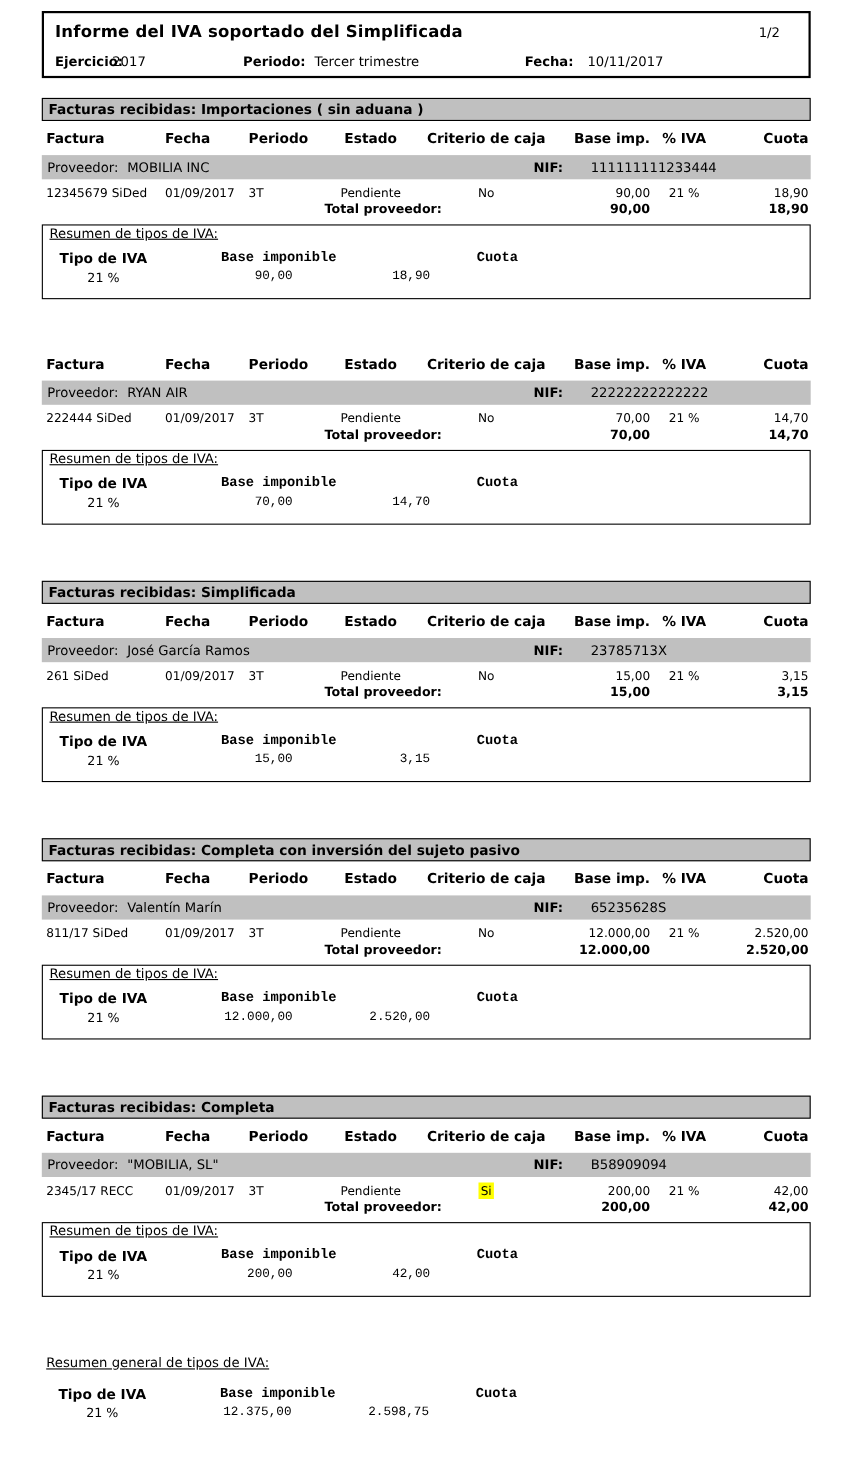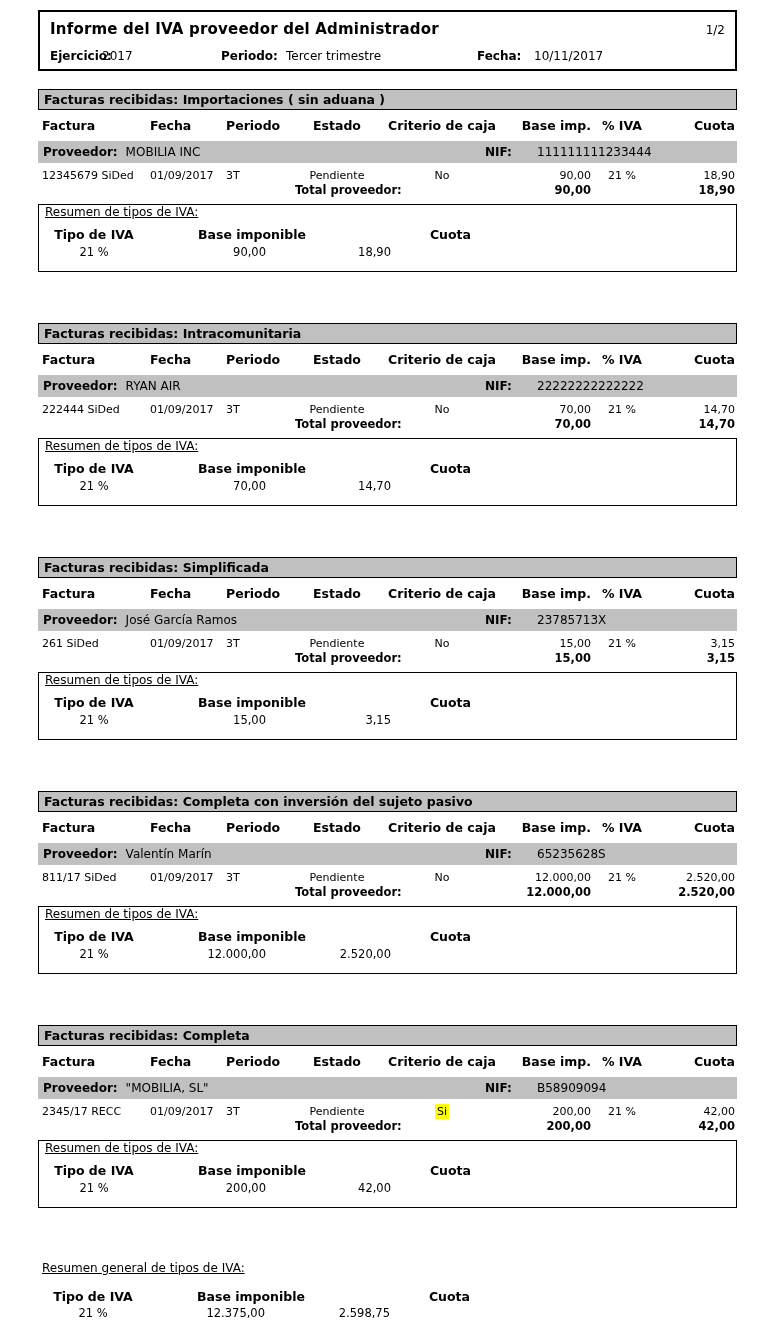--- a/index.html
+++ b/index.html
@@ -10,21 +10,21 @@
     font-family:"DejaVu Sans","Liberation Sans",sans-serif; color:var(--ink);
   }
   .page { position:absolute; left:38px; top:0; width:699px; }
 
   
   .report-header {
     margin-top:10px; height:61px; border:2px solid var(--ink);
     position:relative; margin-bottom:18px;
   }
   .report-title { position:absolute; left:10px; top:8px; font-size:15px; font-weight:bold; letter-spacing:0.2px; }
-  .page-number { position:absolute; right:10px; top:11px; font-size:12px; }
+  .page-number { position:absolute; right:26px; top:11px; font-size:12px; }
   .meta span { position:absolute; top:37px; font-size:12px; white-space:nowrap; }
   .meta .lbl { font-weight:bold; }
   .m-ej-l { left:10px; }  .m-ej-v { left:62px; }
   .m-pe-l { left:181px; } .m-pe-v { left:246px; }
   .m-fe-l { left:437px; } .m-fe-v { left:494px; }
 
   
   .section { margin-bottom:51px; }
   .section-title {
     background:var(--bar); border:1px solid var(--ink);
@@ -36,49 +36,49 @@
   .c1 { text-align:left; padding-left:4px; }
   .c2, .c3 { text-align:left; }
   .c4, .c5, .c7 { text-align:center; }
   .c6, .c8 { text-align:right; }
   .c8 { padding-right:2px; }
 
   .provider-bar {
     background:var(--bar); height:22px; line-height:22px; font-size:12px;
     padding-left:5px; margin-bottom:6px; position:relative; white-space:nowrap;
   }
-  .provider-bar .lbl { font-weight:bold; }
+  .provider-bar .lbl { font-weight:normal; }
   .provider-bar .name { margin-left:8px; }
   .nif-label { position:absolute; left:447px; font-weight:bold; }
   .nif-value { position:absolute; left:499px; }
 
   .data-row  { font-size:11px; height:13px; margin-bottom:1px; }
   .total-row { font-size:11.5px; font-weight:bold; height:15px; margin-bottom:6px; }
   .total-label { grid-column:4 / 6; text-align:left; padding-left:4px; }
   .hl { background:var(--hl); padding:1px 2px; }
 
   .summary-box { border:1px solid var(--ink); height:68px; padding-top:0; }
   .summary-title { font-size:12px; text-decoration:underline; margin-left:6px; margin-bottom:8px; white-space:nowrap; }
   .sgrid { display:grid; grid-template-columns:110px 117px 125px; }
   .sheader { font-size:12.5px; font-weight:bold; margin-bottom:3px;gap:40px; }
   .srow { font-size:11.5px; }
-  .s1 { text-align:center; } .s2, .s3 { text-align:right; }
+  .s1 { text-align:center; } .s2, .s3 { text-align:right;font-family:Liberation Mono, monospace; }
 
   
   .general { margin-top:53px; }
   .general .summary-title { margin-left:4px; margin-bottom:14px; }
   .general .sheader { margin-bottom:2px; }
 </style>
 </head>
 <body>
 
 <div class="page">
 
   <div class="report-header">
-    <div class="report-title">Informe del IVA proveedor del Administrador</div>
+    <div class="report-title">Informe del IVA soportado del Simplificada</div>
     <div class="page-number">1/2</div>
     <div class="meta">
       <span class="lbl m-ej-l">Ejercicio:</span>
       <span class="m-ej-v">2017</span>
       <span class="lbl m-pe-l">Periodo:</span>
       <span class="m-pe-v">Tercer trimestre</span>
       <span class="lbl m-fe-l">Fecha:</span>
       <span class="m-fe-v">10/11/2017</span>
     </div>
   </div>
@@ -131,21 +131,20 @@
       </div>
       <div class="sgrid srow">
         <div class="s1">21 %</div>
         <div class="s2">90,00</div>
         <div class="s3">18,90</div>
       </div>
     </div>
   </div>
 
   <div class="section">
-    <div class="section-title">Facturas recibidas: Intracomunitaria</div>
 
     <div class="grid cols-header">
       <div class="c1">Factura</div>
       <div class="c2">Fecha</div>
       <div class="c3">Periodo</div>
       <div class="c4">Estado</div>
       <div class="c5">Criterio de caja</div>
       <div class="c6">Base imp.</div>
       <div class="c7">% IVA</div>
       <div class="c8">Cuota</div>

